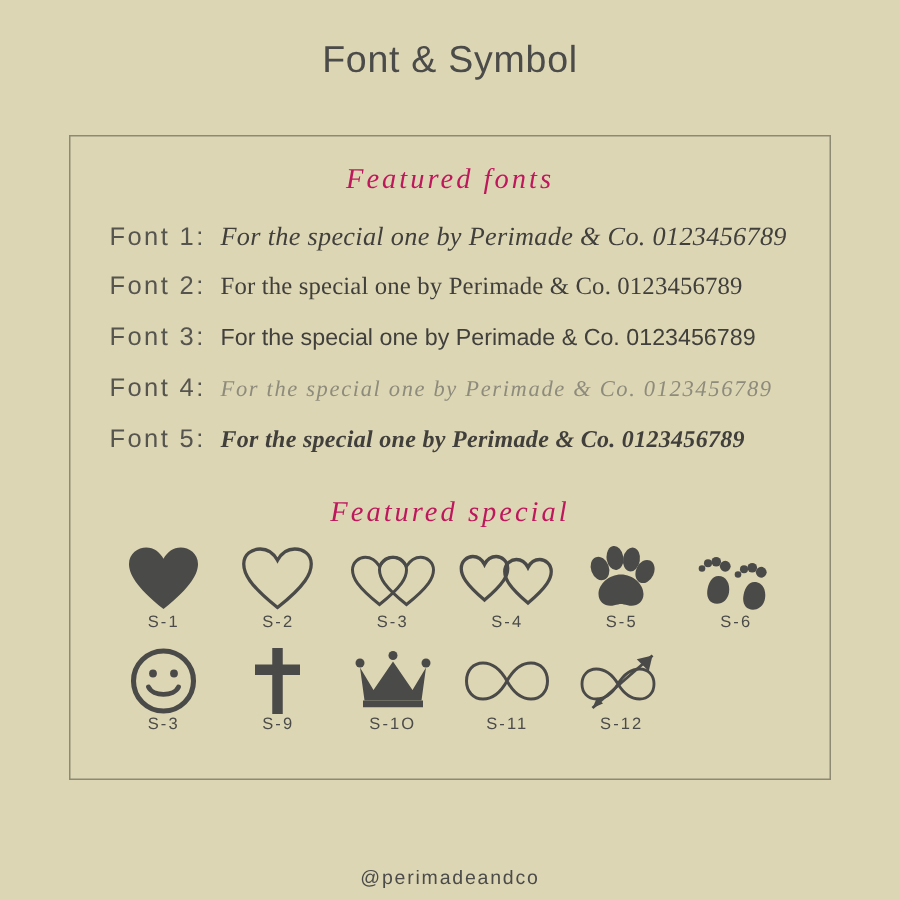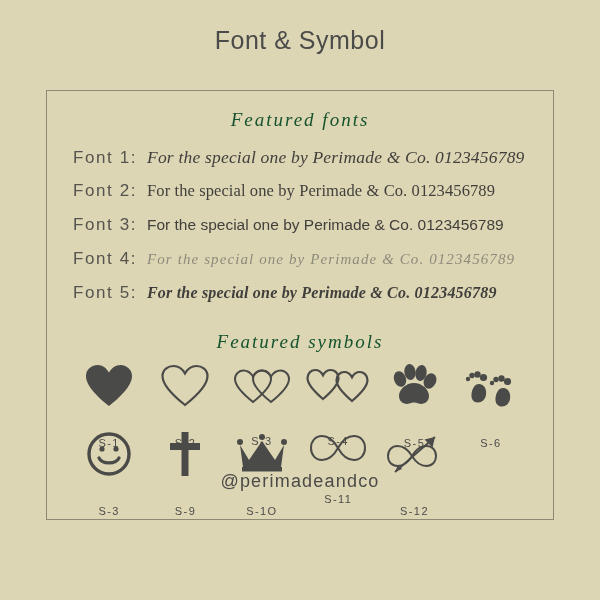--- a/index.html
+++ b/index.html
@@ -10,21 +10,21 @@
     width: 600px;
     height: 600px;
     background: #ddd6b4;
     font-family: "Liberation Sans", sans-serif;
     color: #4a4a48;
     overflow: hidden;
   }
   .page {
     position: relative;
     width: 600px;
-    height: 520px;
+    height: 600px;
     box-sizing: border-box;
   }
   .page-title {
     text-align: center;
     font-family: "Liberation Sans", sans-serif;
     font-size: 25px;
     letter-spacing: 0.5px;
     color: #4b4b49;
     padding-top: 26px;
     font-weight: 400;
@@ -37,21 +37,21 @@
     height: 430px;
     border: 1px solid #8d8a73;
     box-sizing: border-box;
   }
   .section-heading {
     text-align: center;
     font-family: "Liberation Serif", serif;
     font-style: italic;
     font-size: 19px;
     letter-spacing: 2px;
-    color: #14532d;
+    color: #be185d;
     margin-top: 18px;
   }
   .fonts-list {
     margin-top: 16px;
     padding: 0 22px 0 26px;
   }
   .font-row {
     display: flex;
     align-items: baseline;
     height: 34px;
@@ -108,21 +108,20 @@
     display: grid;
     grid-template-columns: repeat(6, 1fr);
     row-gap: 2px;
   }
   .symbol-cell {
     display: flex;
     flex-direction: column;
     align-items: center;
     justify-content: flex-start;
     height: 66px;
-    gap: 28px;
   }
   .symbol-art {
     height: 42px;
     display: flex;
     align-items: center;
     justify-content: center;
   }
   .symbol-art svg {
     display: block;
   }
@@ -130,24 +129,24 @@
     font-family: "Liberation Sans", sans-serif;
     font-size: 11px;
     letter-spacing: 1.4px;
     color: #4b4b49;
     margin-top: 2px;
   }
   .handle {
     position: absolute;
     left: 0;
     right: 0;
-    bottom: 28px;
+    bottom: 8px;
     text-align: center;
     font-family: "Liberation Sans", sans-serif;
-    font-size: 18px;
+    font-size: 13px;
     letter-spacing: 1.2px;
     color: #4b4b49;
   }
 </style>
 </head>
 <body>
 
 <div class="page">
 
   <div class="page-title">Font &amp; Symbol</div>
@@ -172,21 +171,21 @@
       <div class="font-row">
         <div class="font-label">Font 4:</div>
         <div class="font-sample f4">For the special one by Perimade &amp; Co. 0123456789</div>
       </div>
       <div class="font-row">
         <div class="font-label">Font 5:</div>
         <div class="font-sample f5">For the special one by Perimade &amp; Co. 0123456789</div>
       </div>
     </div>
 
-    <div class="section-heading symbols-heading">Featured symbols</div>
+    <div class="section-heading symbols-heading">Featured special</div>
 
     <div class="symbol-grid">
 
       <div class="symbol-cell">
         <div class="symbol-art">
           <svg width="50" height="44" viewBox="0 0 50 44">
             <path d="M25 42 C6 27 2 18 2 12 C2 5 8 1 13.5 1 C18.5 1 22.5 4 25 8.5 C27.5 4 31.5 1 36.5 1 C42 1 48 5 48 12 C48 18 44 27 25 42 Z" fill="#4a4a48"></path>
           </svg>
         </div>
         <div class="symbol-code">S-1</div>

